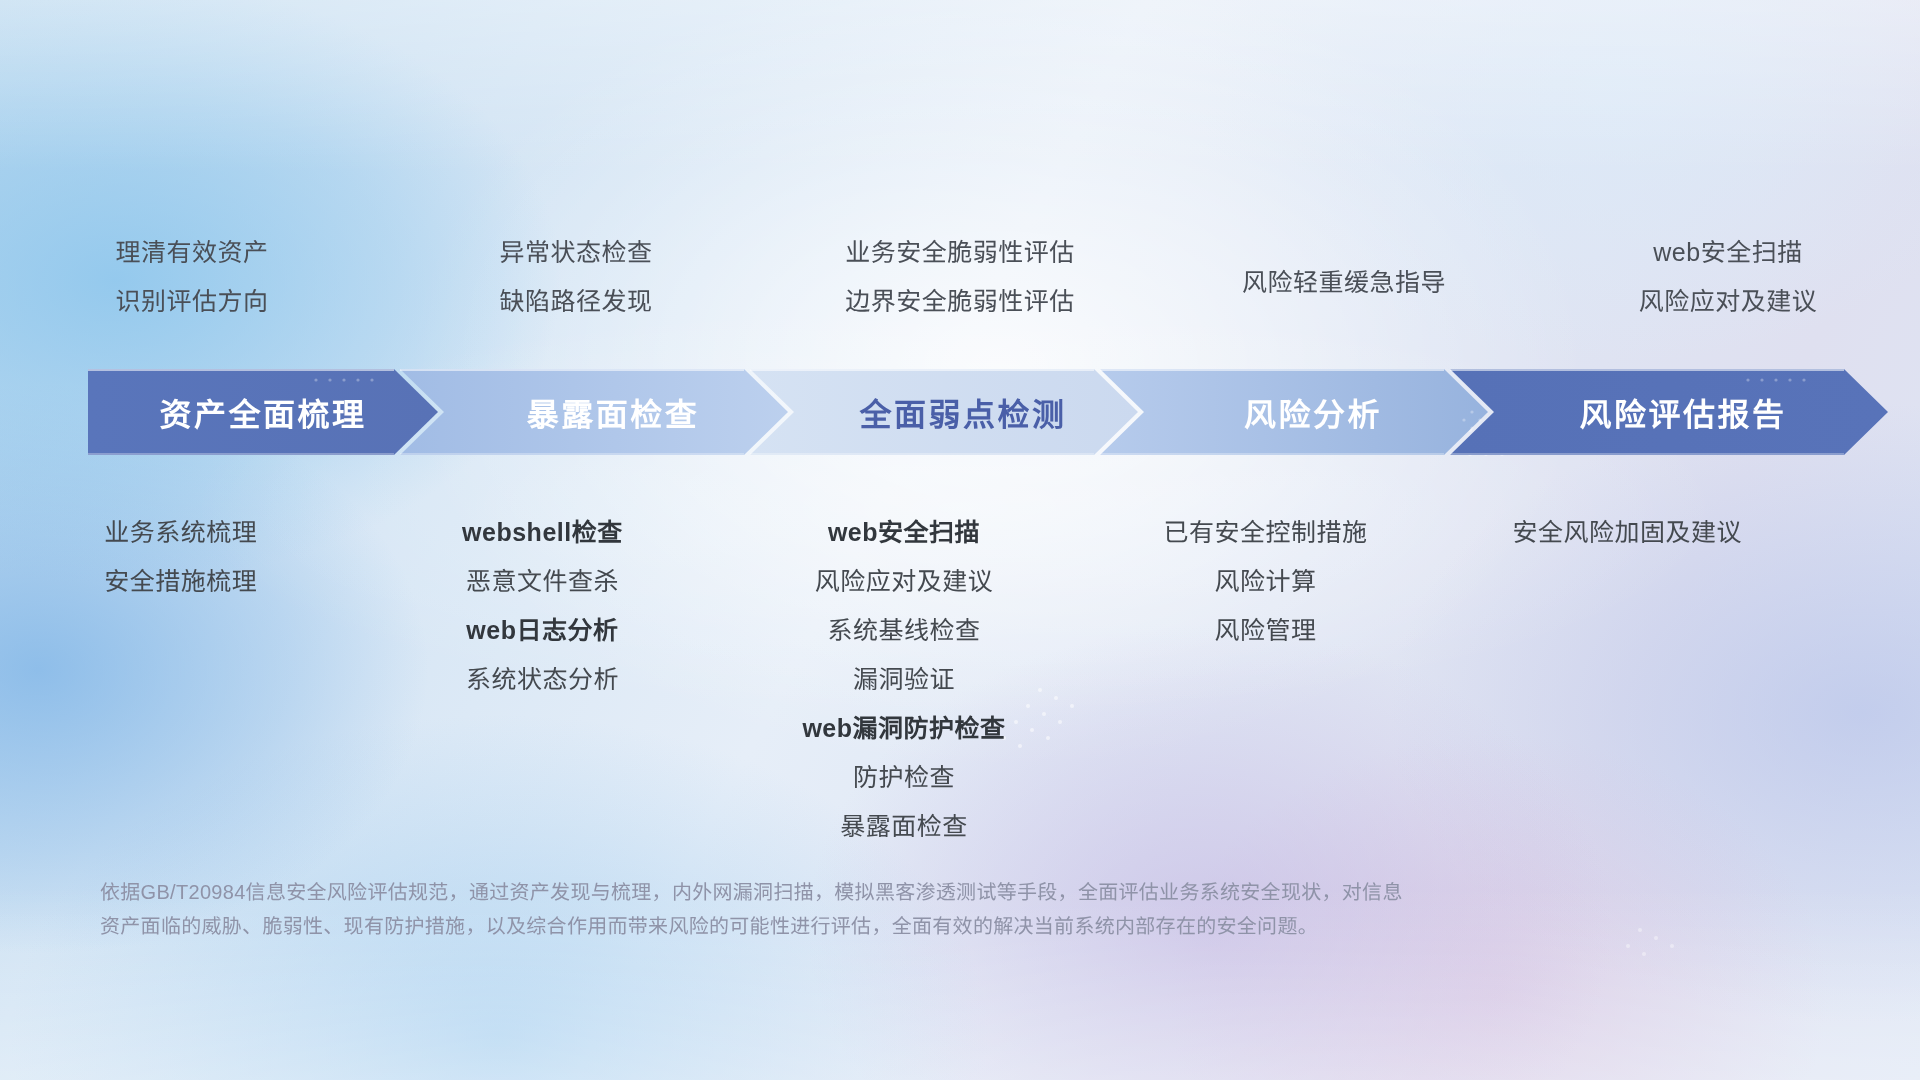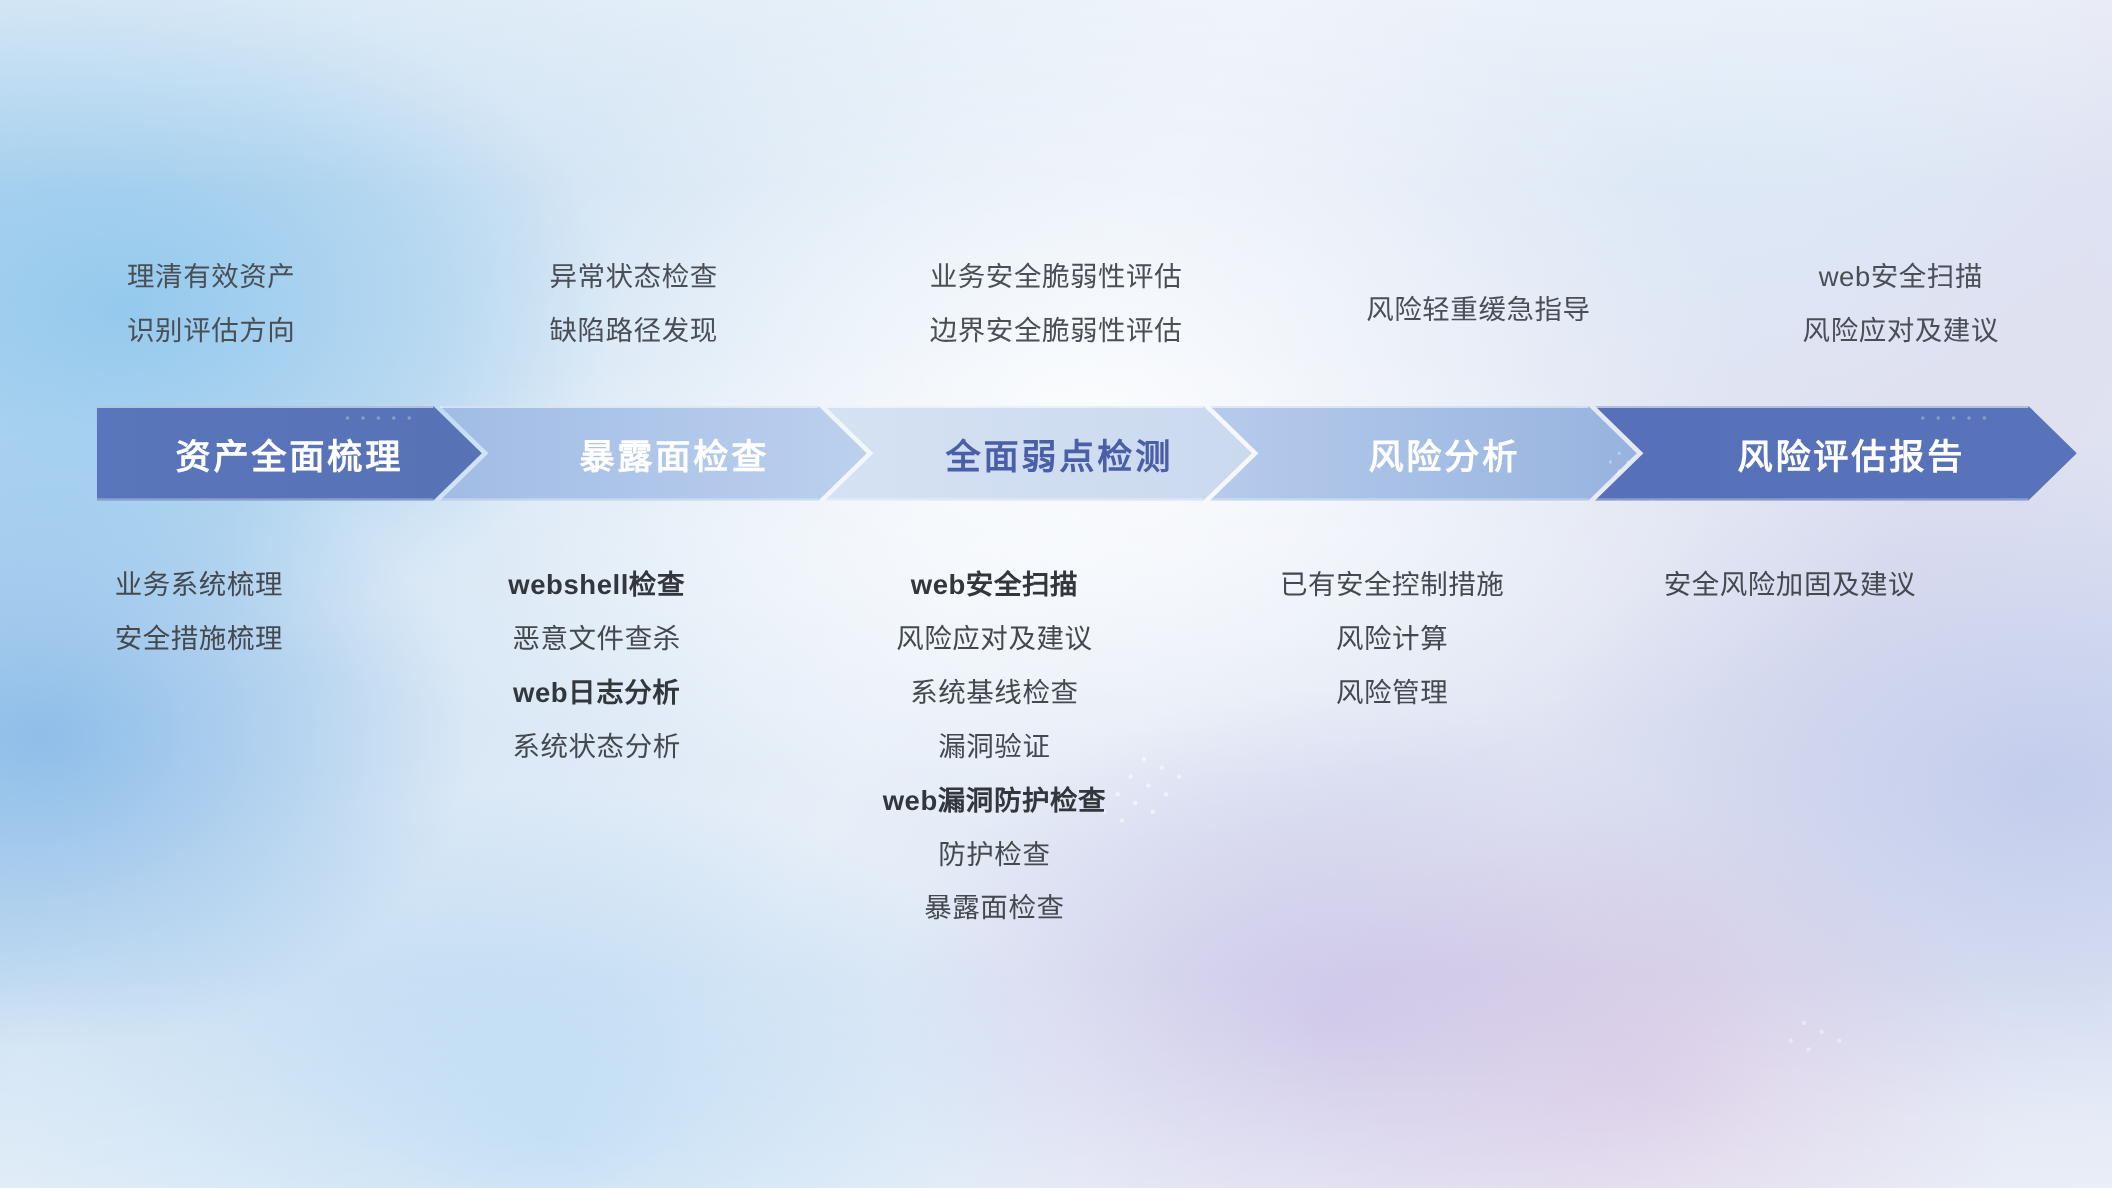--- a/index.html
+++ b/index.html
@@ -326,14 +326,18 @@
       <div class="item">风险计算</div>
       <div class="item">风险管理</div>
     </div>
 
     <div class="col">
       <div class="item">安全风险加固及建议</div>
     </div>
 
   </div>
 
+  <div class="footer">
+    <p>依据GB/T20984信息安全风险评估规范，通过资产发现与梳理，内外网漏洞扫描，模拟黑客渗透测试等手段，全面评估业务系统安全现状，对信息</p>
+    <p>资产面临的威胁、脆弱性、现有防护措施，以及综合作用而带来风险的可能性进行评估，全面有效的解决当前系统内部存在的安全问题。</p>
+  </div>
 
 </div>
 
 </body></html>

